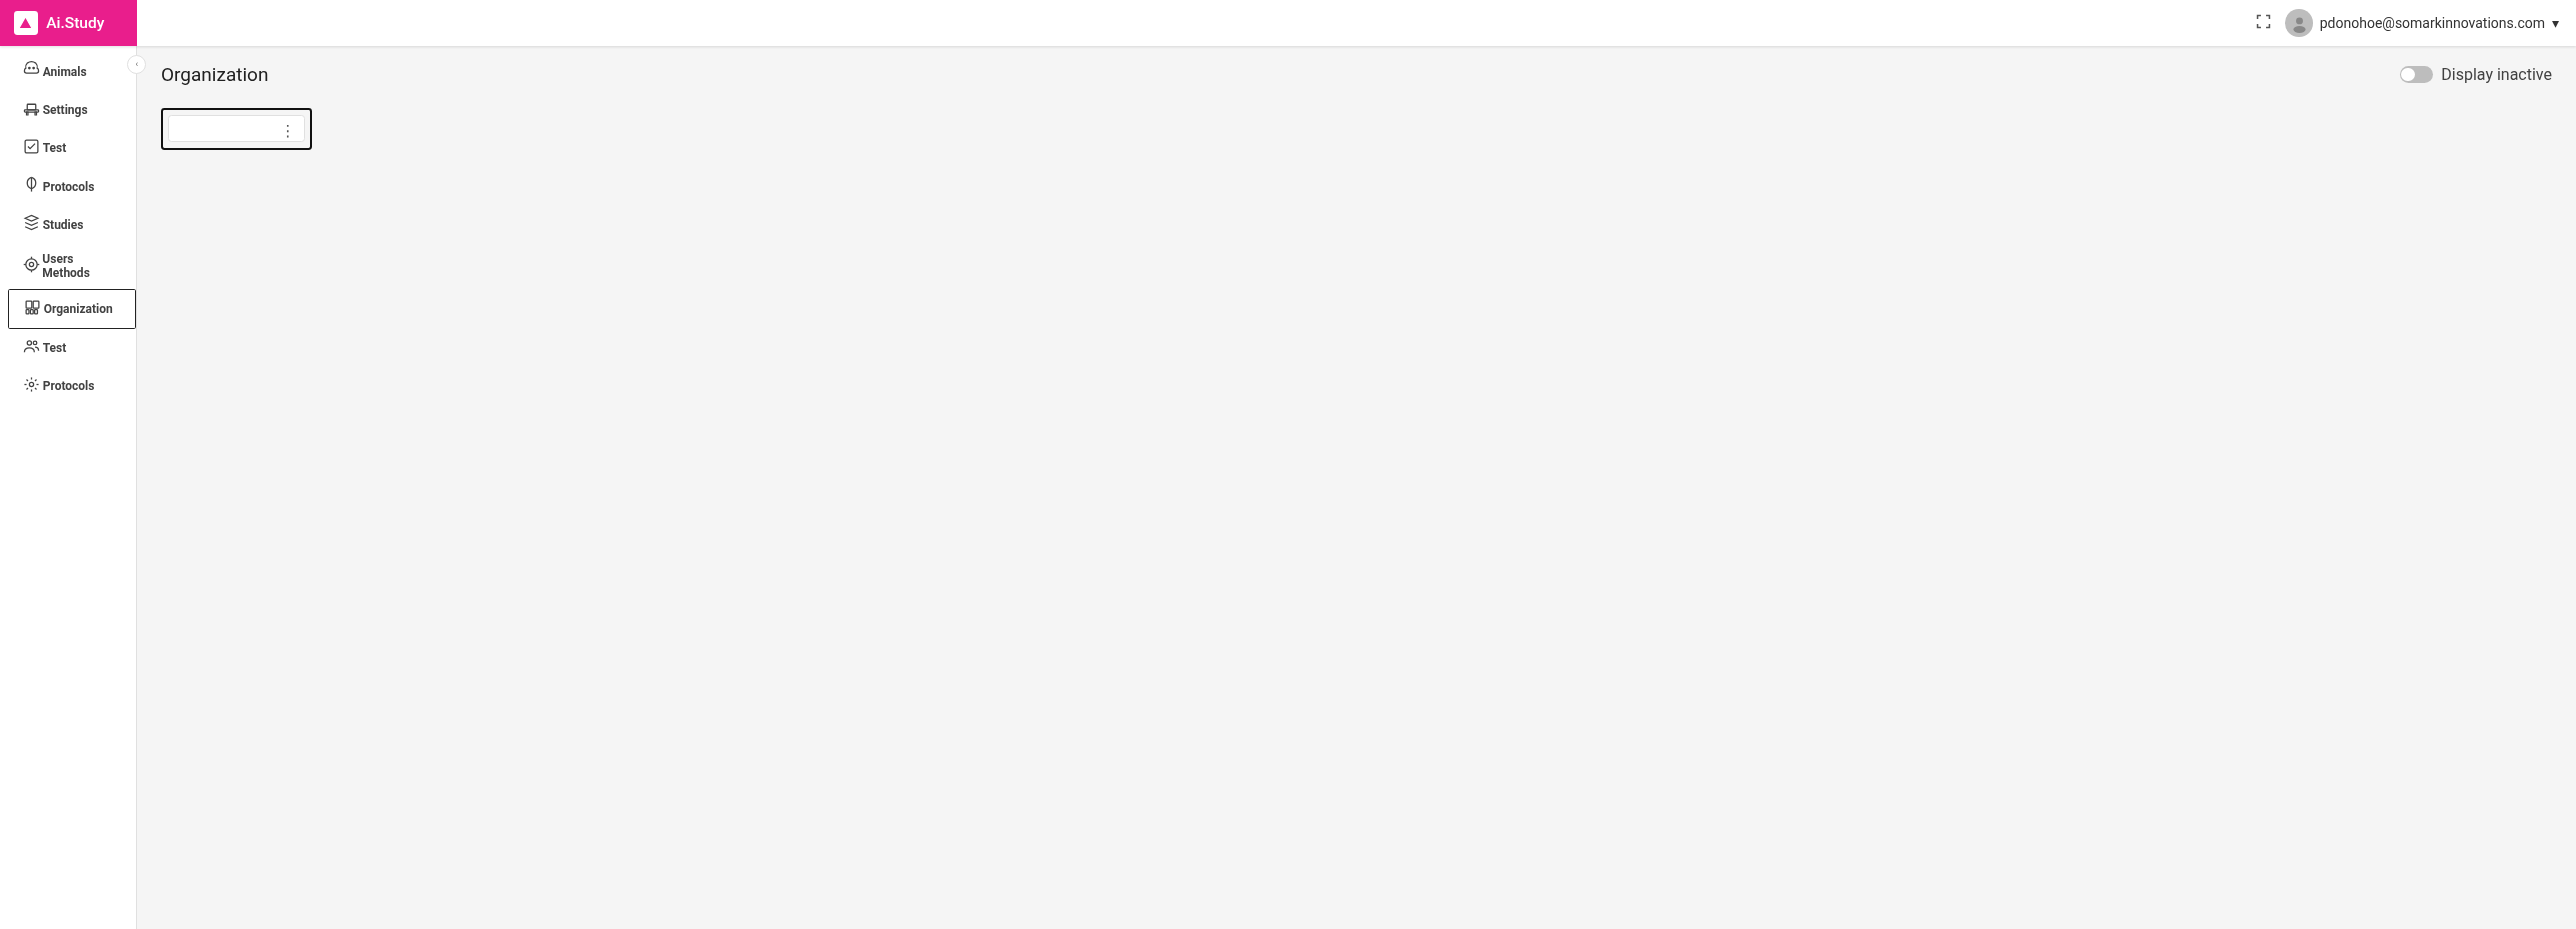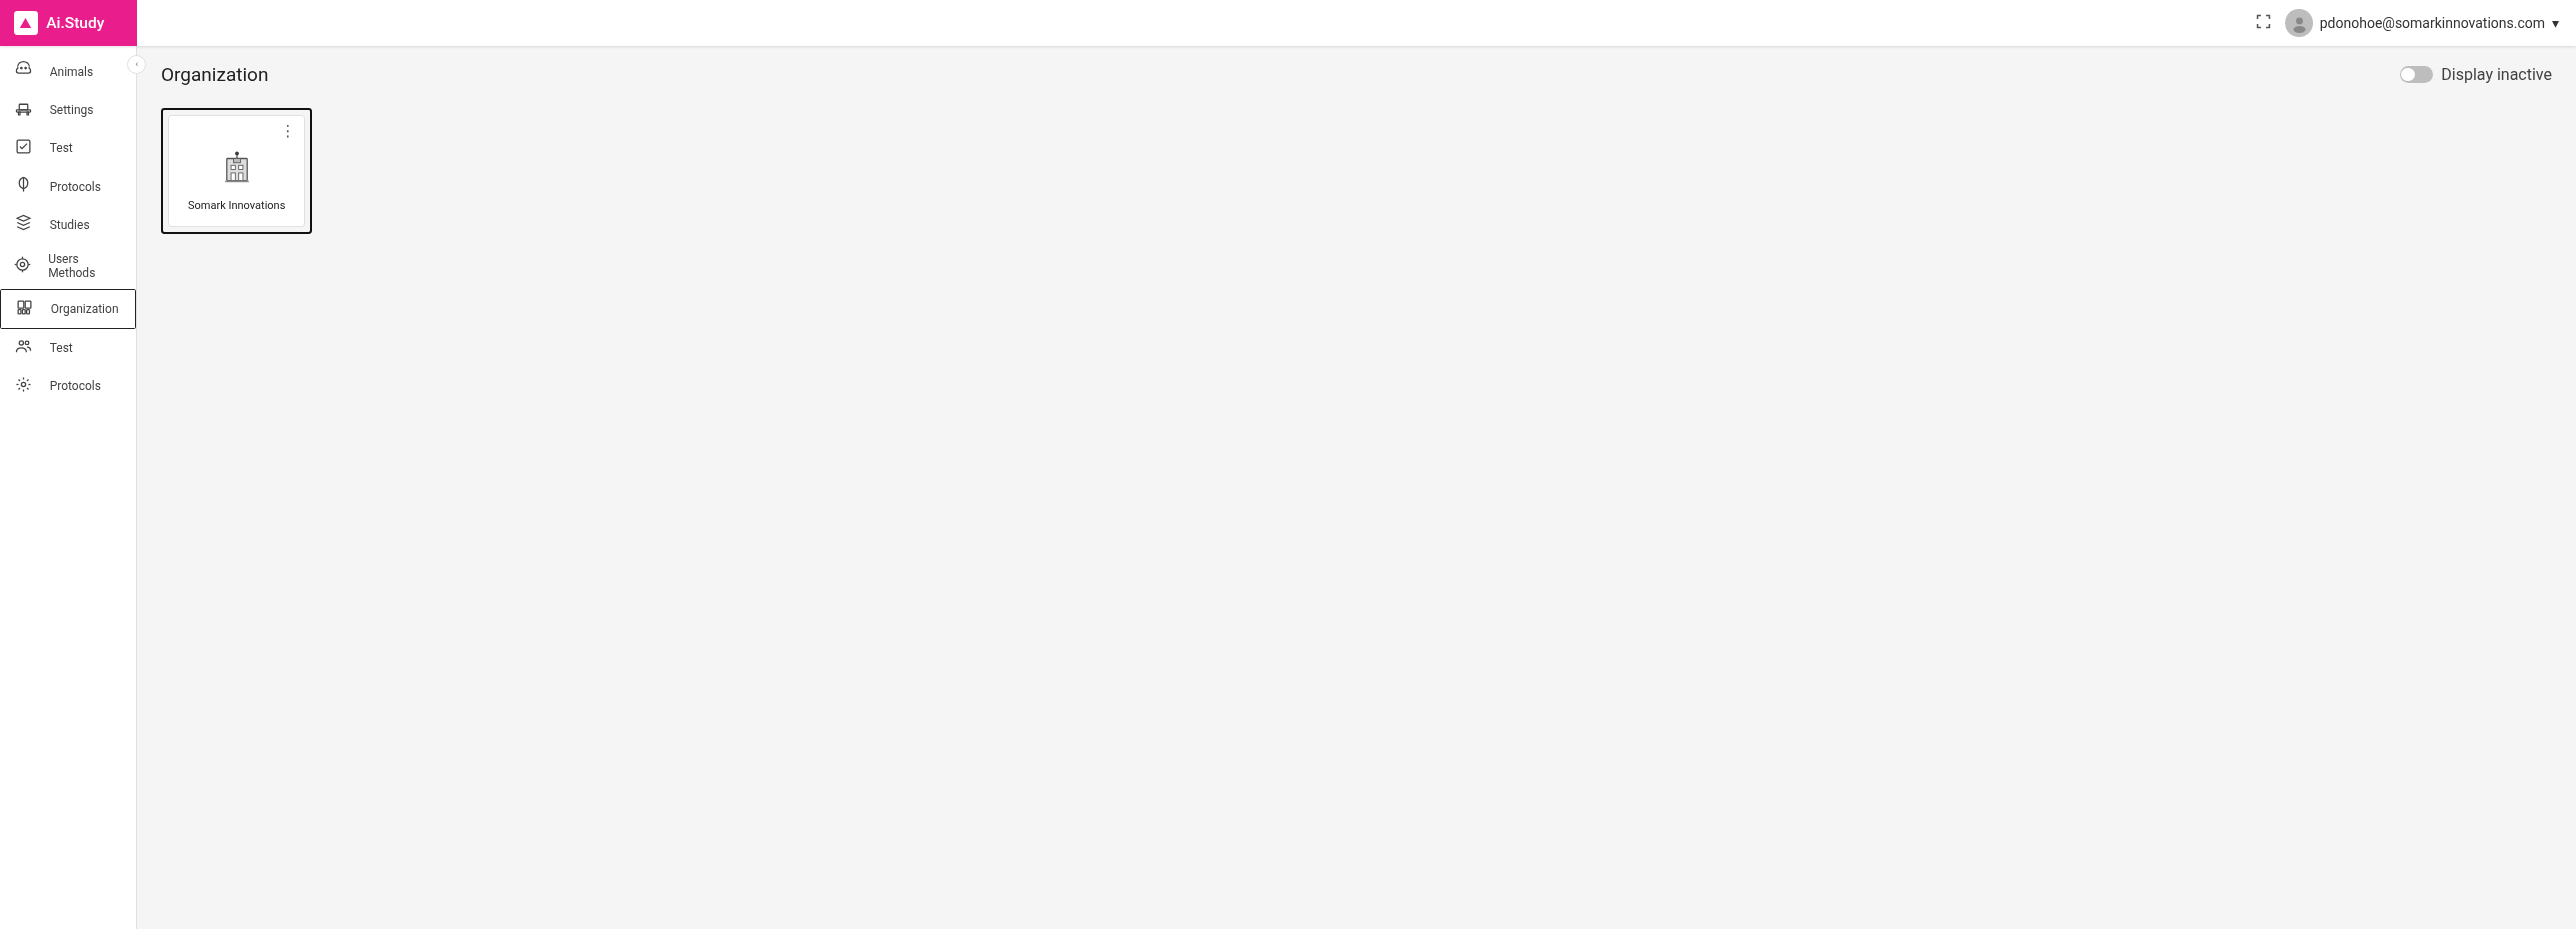--- a/index.html
+++ b/index.html
@@ -101,29 +101,30 @@
       align-items: center;
       justify-content: center;
       cursor: pointer;
       z-index: 5;
       font-size: 8.6px;
       color: #666;
     }
     .nav-item {
       display: flex;
       align-items: center;
-      gap: 17px;
+      gap: 2px;
       padding: 8.6px 13.7px;
       cursor: pointer;
       color: #424242;
       font-size: 12px;
-      font-weight: 400;
+      font-weight: 700;
       border-radius: 0;
       position: relative;
       transition: background 0.15s;
+      margin-left: 8px;
     }
     .nav-item-active-box {
       border: 1.7px solid #222;
       border-radius: 1.7px;
     }
     .nav-icon {
       font-size: 15.5px;
       color: #424242;
       width: 19px;
       text-align: center;
@@ -392,39 +393,20 @@
         <span>Display inactive</span>
       </div>
     </div>
 
     <div class="page-content">
       <div class="org-grid">
 
         <div class="org-card-selected">
           <div class="org-card">
             <div class="org-card-menu">⋮</div>
-            <div class="org-card-body">
-              <div class="org-icon">
-                <svg width="34" height="34" viewBox="0 0 40 40" fill="none" stroke="#333" stroke-width="1.5">
-
-                  <rect x="8" y="10" width="24" height="26" rx="1" fill="#ddd" stroke="#555"></rect>
-                  <rect x="13" y="18" width="5" height="5" fill="#fff" stroke="#555" stroke-width="1"></rect>
-                  <rect x="22" y="18" width="5" height="5" fill="#fff" stroke="#555" stroke-width="1"></rect>
-                  <rect x="13" y="27" width="5" height="9" fill="#fff" stroke="#555" stroke-width="1"></rect>
-                  <rect x="22" y="27" width="5" height="9" fill="#fff" stroke="#555" stroke-width="1"></rect>
-                  <rect x="16" y="10" width="8" height="5" fill="#bbb" stroke="#555" stroke-width="1"></rect>
-
-                  <line x1="20" y1="10" x2="20" y2="4" stroke="#555" stroke-width="1.5"></line>
-                  <circle cx="20" cy="4" r="1.5" fill="#555"></circle>
-
-                  <rect x="6" y="36" width="28" height="2" fill="#888" stroke="none" rx="1"></rect>
-                </svg>
-              </div>
-              <span class="org-name">Somark Innovations</span>
-            </div>
           </div>
         </div>
 
       </div>
     </div>
   </div>
 
 </div>
 
 

